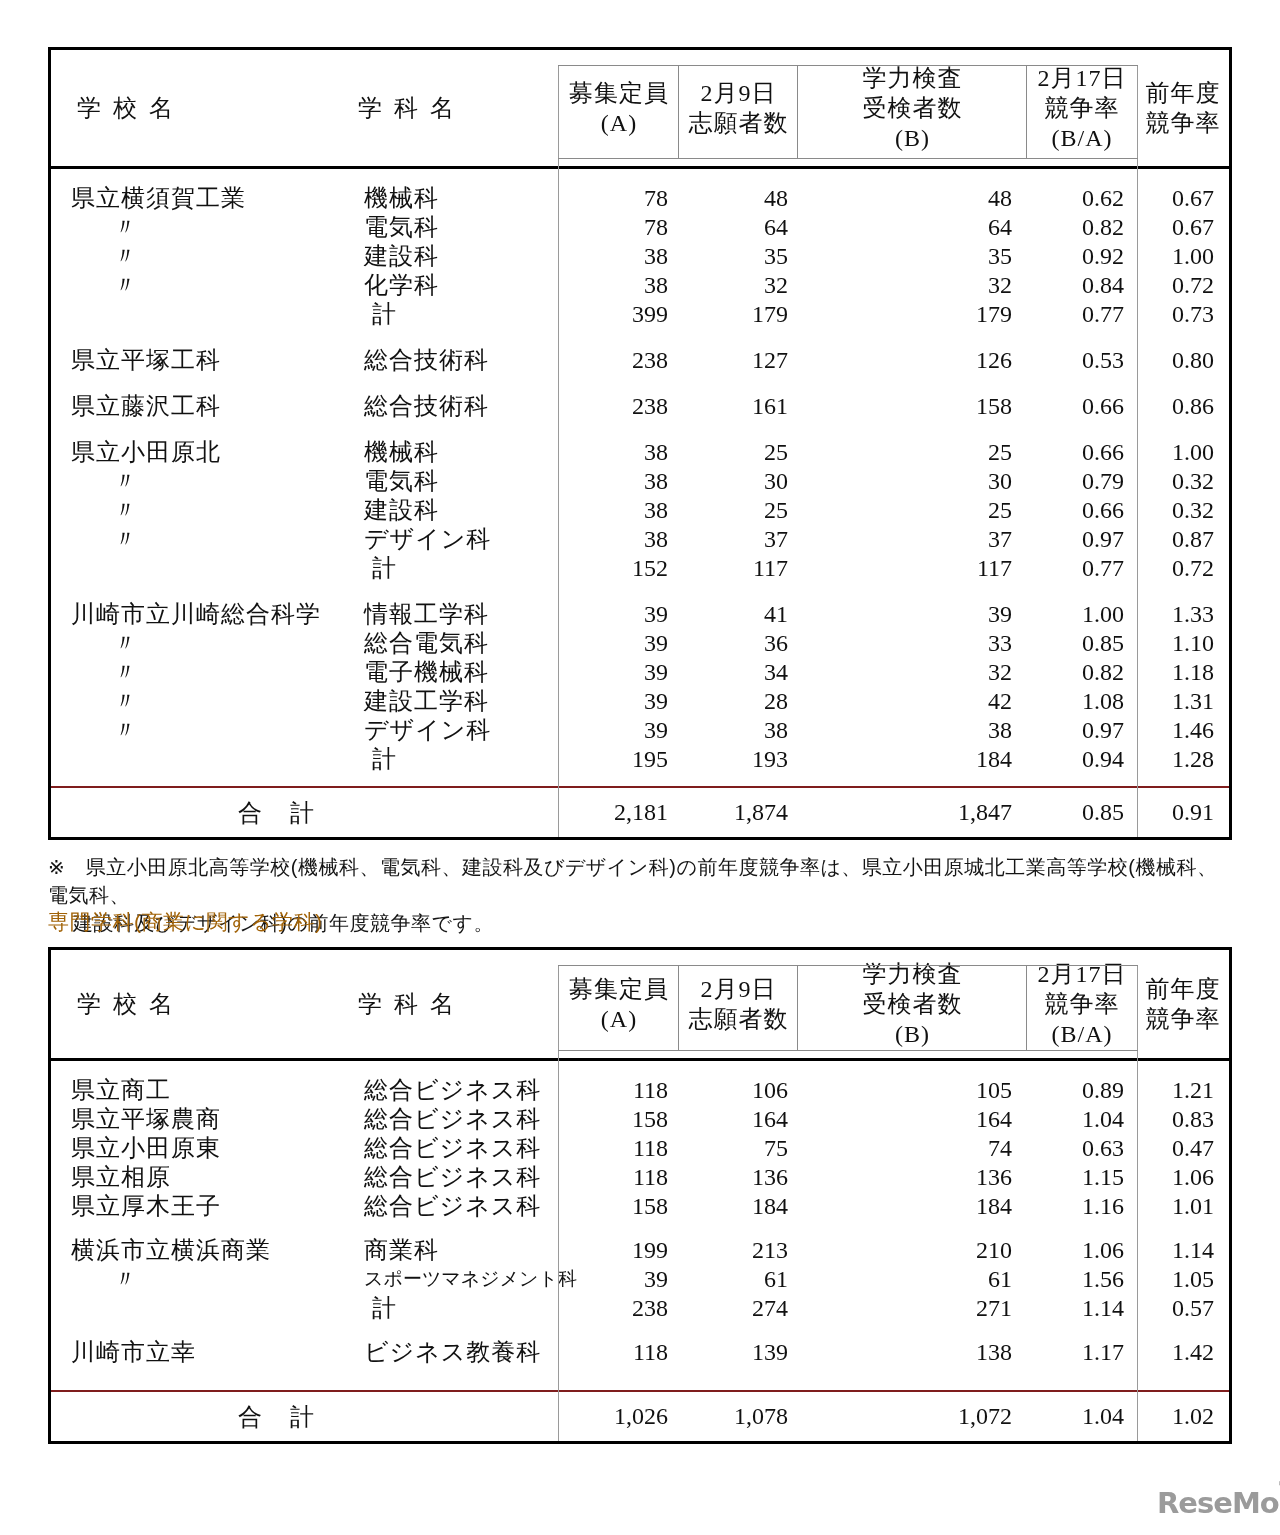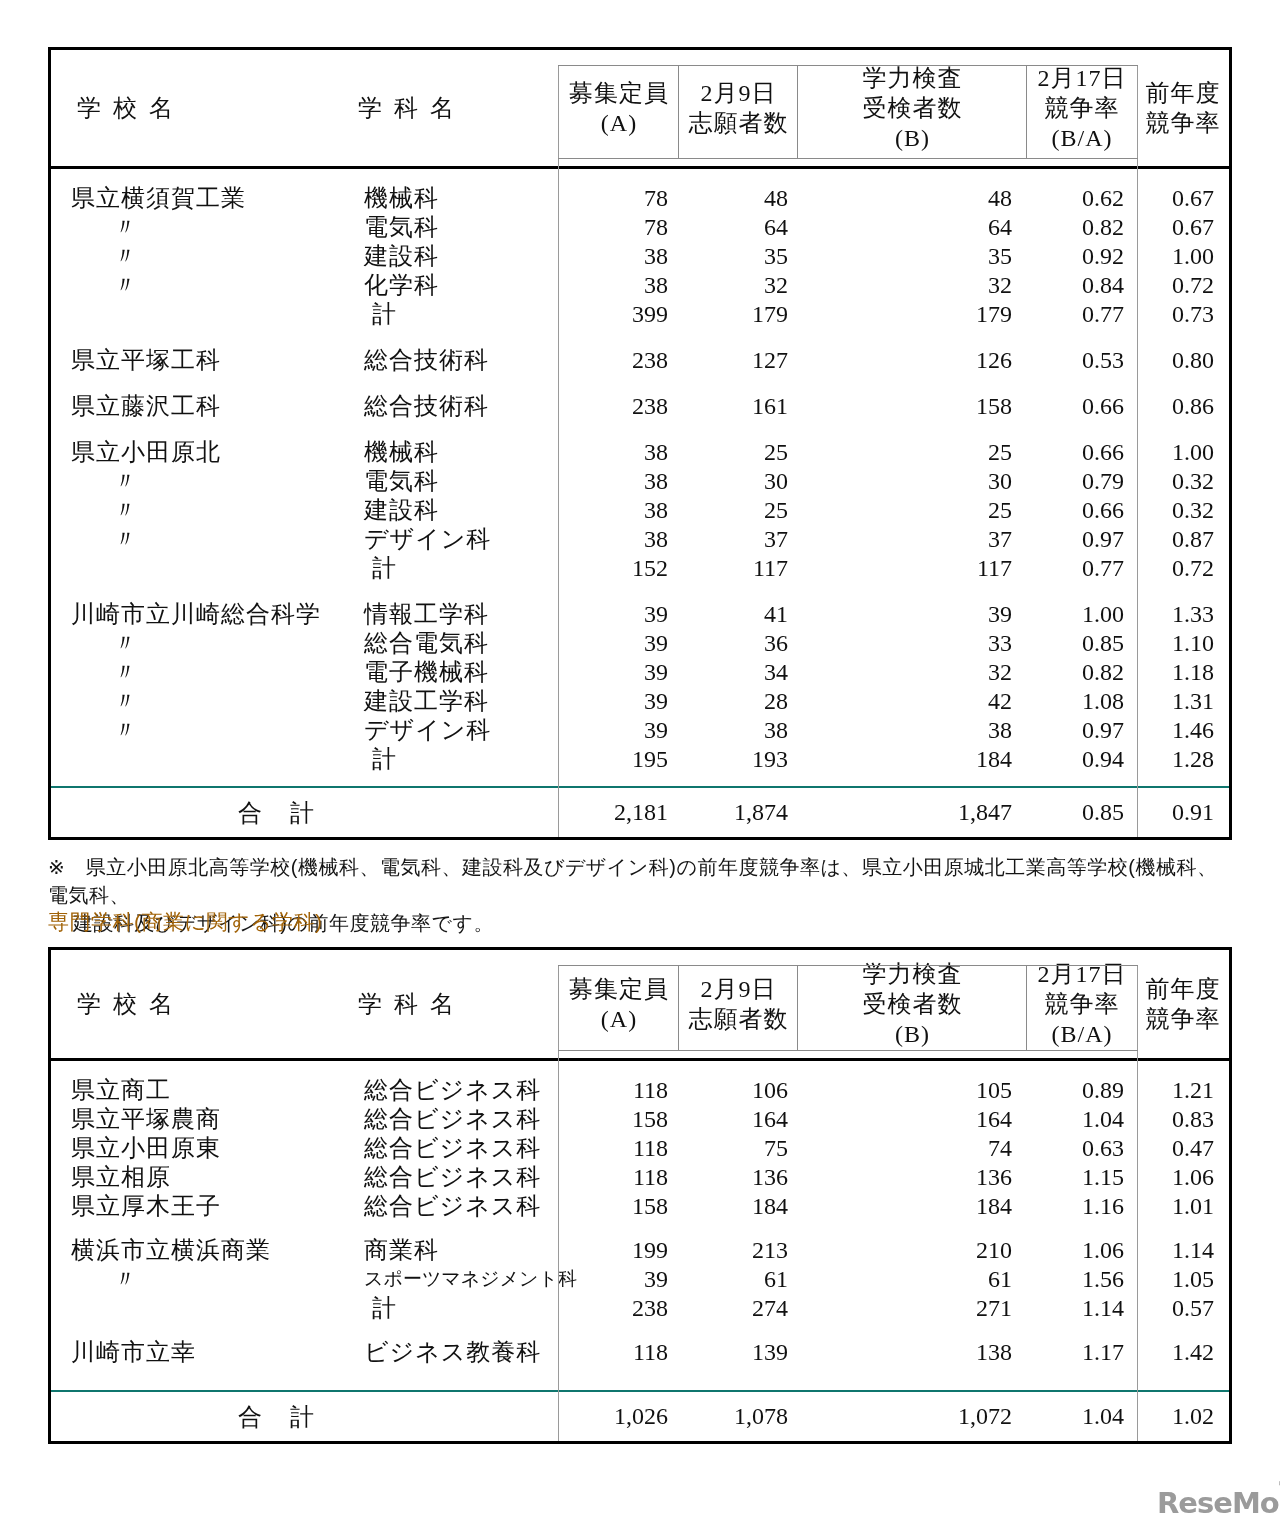--- a/index.html
+++ b/index.html
@@ -62,21 +62,21 @@
   .c-num { text-align:right; font-variant-numeric:tabular-nums; }
   .c-cap { padding-right:11px; }
   .c-app { padding-right:10px; }
   .c-exam { padding-right:15px; }
   .c-ratio { padding-right:13px; }
   .c-prev { padding-right:15px; }
 
   
   .tfoot {
     display:grid; grid-template-columns:508px 120px 119px 229px 110px 92px;
-    height:49px; align-items:center; border-top:2px solid #0f766e; font-size:24px;
+    height:49px; align-items:center; border-top:2px solid #7f1d1d; font-size:24px;
   }
   .tf-label { text-align:center; letter-spacing:2px; padding-right:56px; }
 
   
   .note {
     position:absolute; left:48px; top:853px; width:1184px;
     font-family:"Liberation Sans","DejaVu Sans",sans-serif;
     font-size:20px; line-height:28px; color:#151515; letter-spacing:0.5px;
   }
   .note-line2 { padding-left:25px; }

